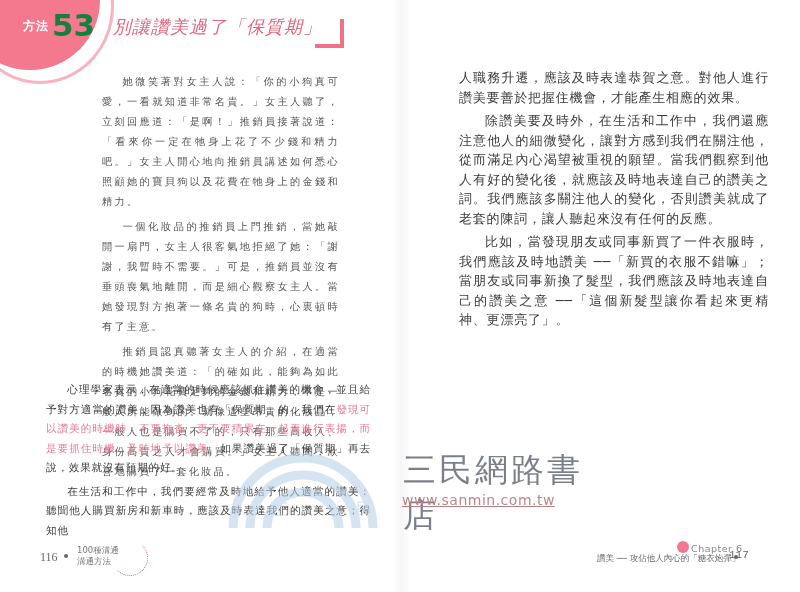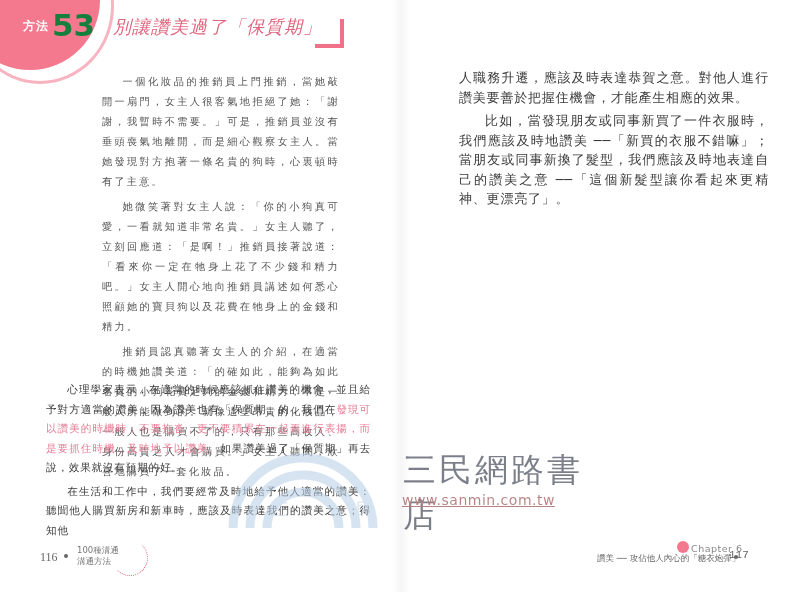--- a/index.html
+++ b/index.html
@@ -53,32 +53,33 @@
 
   <div class="bubble-ring"></div>
   <div class="bubble"></div>
   <div class="bubble-tail"></div>
   <span class="method-label">方法</span>
   <span class="method-num">53</span>
   <h1 class="chapter-title" style="margin:0;font-weight:normal;font-style:italic;">別讓讚美過了「保質期」</h1>
   <div class="corner-mark"></div>
 
   <div class="story">
+    <p>她微笑著對女主人說：「你的小狗真可愛，一看就知道非常名貴。」女主人聽了，立刻回應道：「是啊！」推銷員接著說道：「看來你一定在牠身上花了不少錢和精力吧。」女主人開心地向推銷員講述如何悉心照顧她的寶貝狗以及花費在牠身上的金錢和精力。</p>
     <p>一個化妝品的推銷員上門推銷，當她敲開一扇門，女主人很客氣地拒絕了她：「謝謝，我暫時不需要。」可是，推銷員並沒有垂頭喪氣地離開，而是細心觀察女主人。當她發現對方抱著一條名貴的狗時，心裏頓時有了主意。</p>
-    <p>她微笑著對女主人說：「你的小狗真可愛，一看就知道非常名貴。」女主人聽了，立刻回應道：「是啊！」推銷員接著說道：「看來你一定在牠身上花了不少錢和精力吧。」女主人開心地向推銷員講述如何悉心照顧她的寶貝狗以及花費在牠身上的金錢和精力。</p>
     <p>推銷員認真聽著女主人的介紹，在適當的時機她讚美道：「的確如此，能夠為如此名貴的小狗花費足夠的金錢和精力，不是一般人所能做到的。就像這些昂貴的化妝品，一般人也是購買不了的，只有那些高收入、身份高貴之人才會購買。」女主人聽聞，欣喜地購買了一套化妝品。</p>
   </div>
 
   <div class="main-left">
     <p><span>心理學家表示，在適當的時候應該抓住讚美的機會，並且給予對方適當的讚美，因為讚美也有「保質期」的，我們在</span><span class="hl">發現可以讚美的時機時，不要拖沓，更不要積累在一起再進行表揚，而是要抓住時機，及時地予以讚美。</span><span>如果讚美過了「保質期」再去說，效果就沒有預期的好。</span></p>
     <p>在生活和工作中，我們要經常及時地給予他人適當的讚美：聽聞他人購買新房和新車時，應該及時表達我們的讚美之意；得知他</p>
   </div>
 
   <div class="main-right">
     <p class="cont">人職務升遷，應該及時表達恭賀之意。對他人進行讚美要善於把握住機會，才能產生相應的效果。</p>
+    <p>除讚美要及時外，在生活和工作中，我們還應注意他人的細微變化，讓對方感到我們在關注他，從而滿足內心渴望被重視的願望。當我們觀察到他人有好的變化後，就應該及時地表達自己的讚美之詞。我們應該多關注他人的變化，否則讚美就成了老套的陳詞，讓人聽起來沒有任何的反應。</p>
     <p>比如，當發現朋友或同事新買了一件衣服時，我們應該及時地讚美 ──「新買的衣服不錯嘛」；當朋友或同事新換了髮型，我們應該及時地表達自己的讚美之意 ──「這個新髮型讓你看起來更精神、更漂亮了」。</p>
   </div>
 
   <div class="wm">
     <svg class="wm-arcs" viewBox="0 0 150 80" width="150" height="80">
       <g fill="none" stroke="#b6cde4" stroke-width="9">
         <path d="M5 80 A70 70 0 0 1 145 80"></path>
         <path d="M22 80 A53 53 0 0 1 128 80"></path>
         <path d="M39 80 A36 36 0 0 1 111 80"></path>
       </g>

